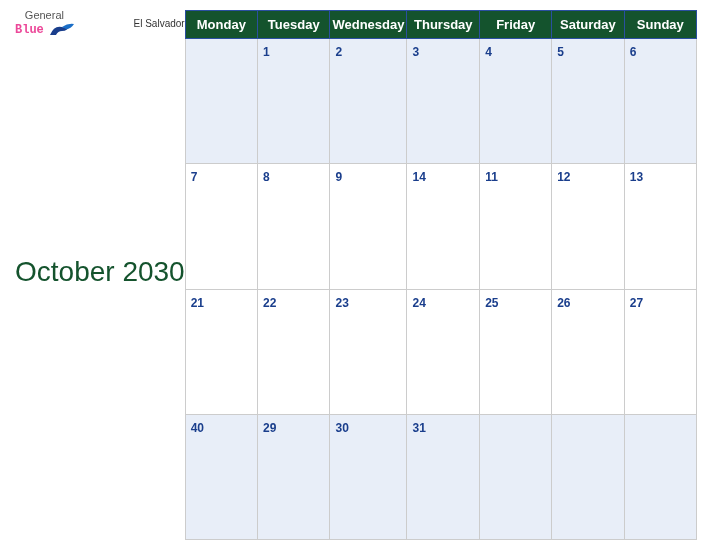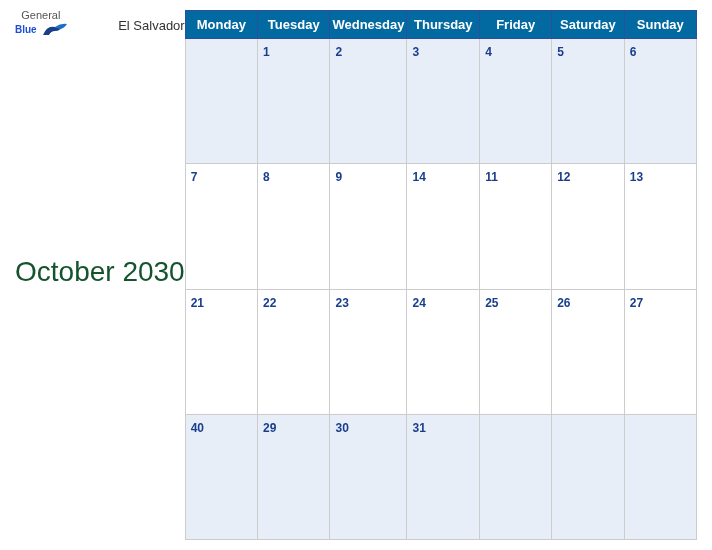--- a/index.html
+++ b/index.html
@@ -32,53 +32,54 @@
       flex-direction: column;
       align-items: center;
       line-height: 1;
     }
     .logo-general {
       font-size: 11px;
       color: #555;
       font-weight: normal;
     }
     .logo-blue {
-      font-size: 10px;
+      font-size: 12px;
       font-weight: bold;
-      color: #1d4ed8;
+      color: #ec4899;
+      font-family: Liberation Mono, monospace;
     }
     .logo-bird {
       width: 28px;
       height: 18px;
       margin-left: 2px;
     }
     .logo-row {
       display: flex;
       align-items: center;
     }
     .month-title {
       font-size: 28px;
       color: #14532d;
       font-weight: normal;
       text-align: center;
     }
     .country-label {
       position: absolute;
       right: 0;
       top: 8px;
-      font-size: 13px;
+      font-size: 10px;
       color: #333;
     }
     .calendar-table {
       width: 100%;
       border-collapse: collapse;
       flex: 1;
     }
     .calendar-table th {
-      background-color: #0369a1;
+      background-color: #14532d;
       color: #fff;
       text-align: center;
       font-size: 13px;
       font-weight: bold;
       padding: 6px 2px;
       border: 1px solid #2a4fa0;
     }
     .calendar-table td {
       border: 1px solid #ccc;
       vertical-align: top;

